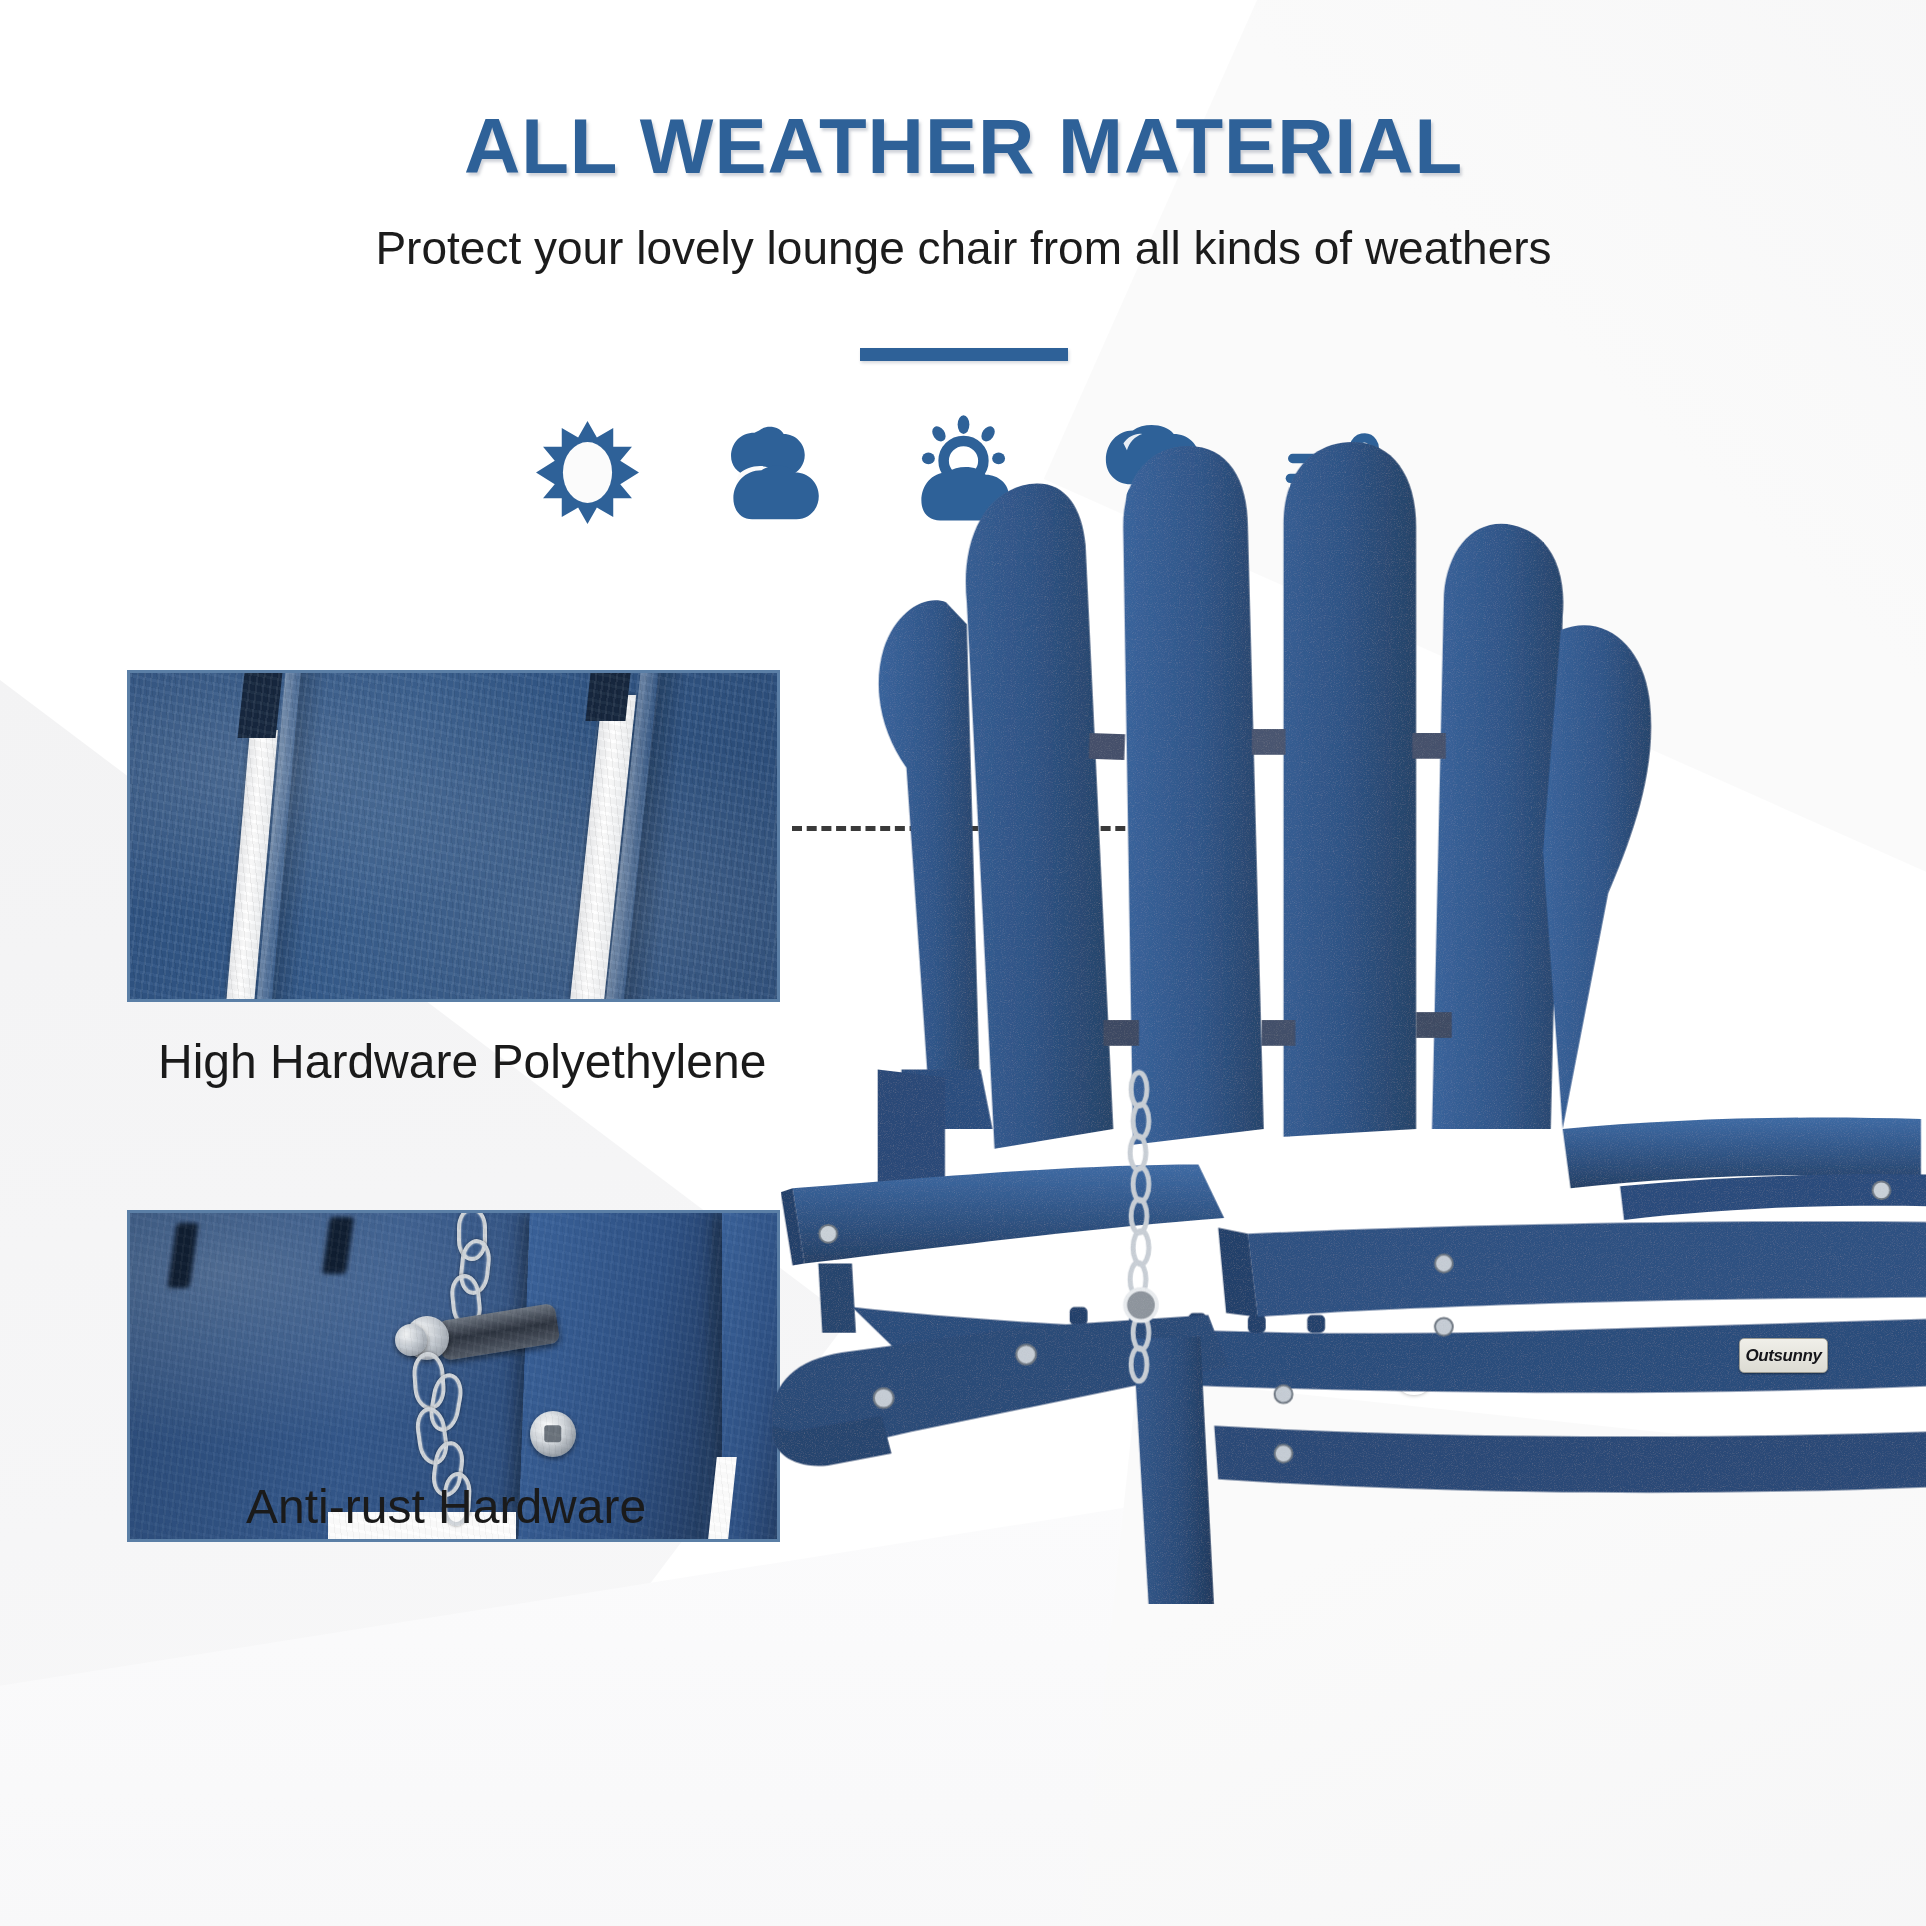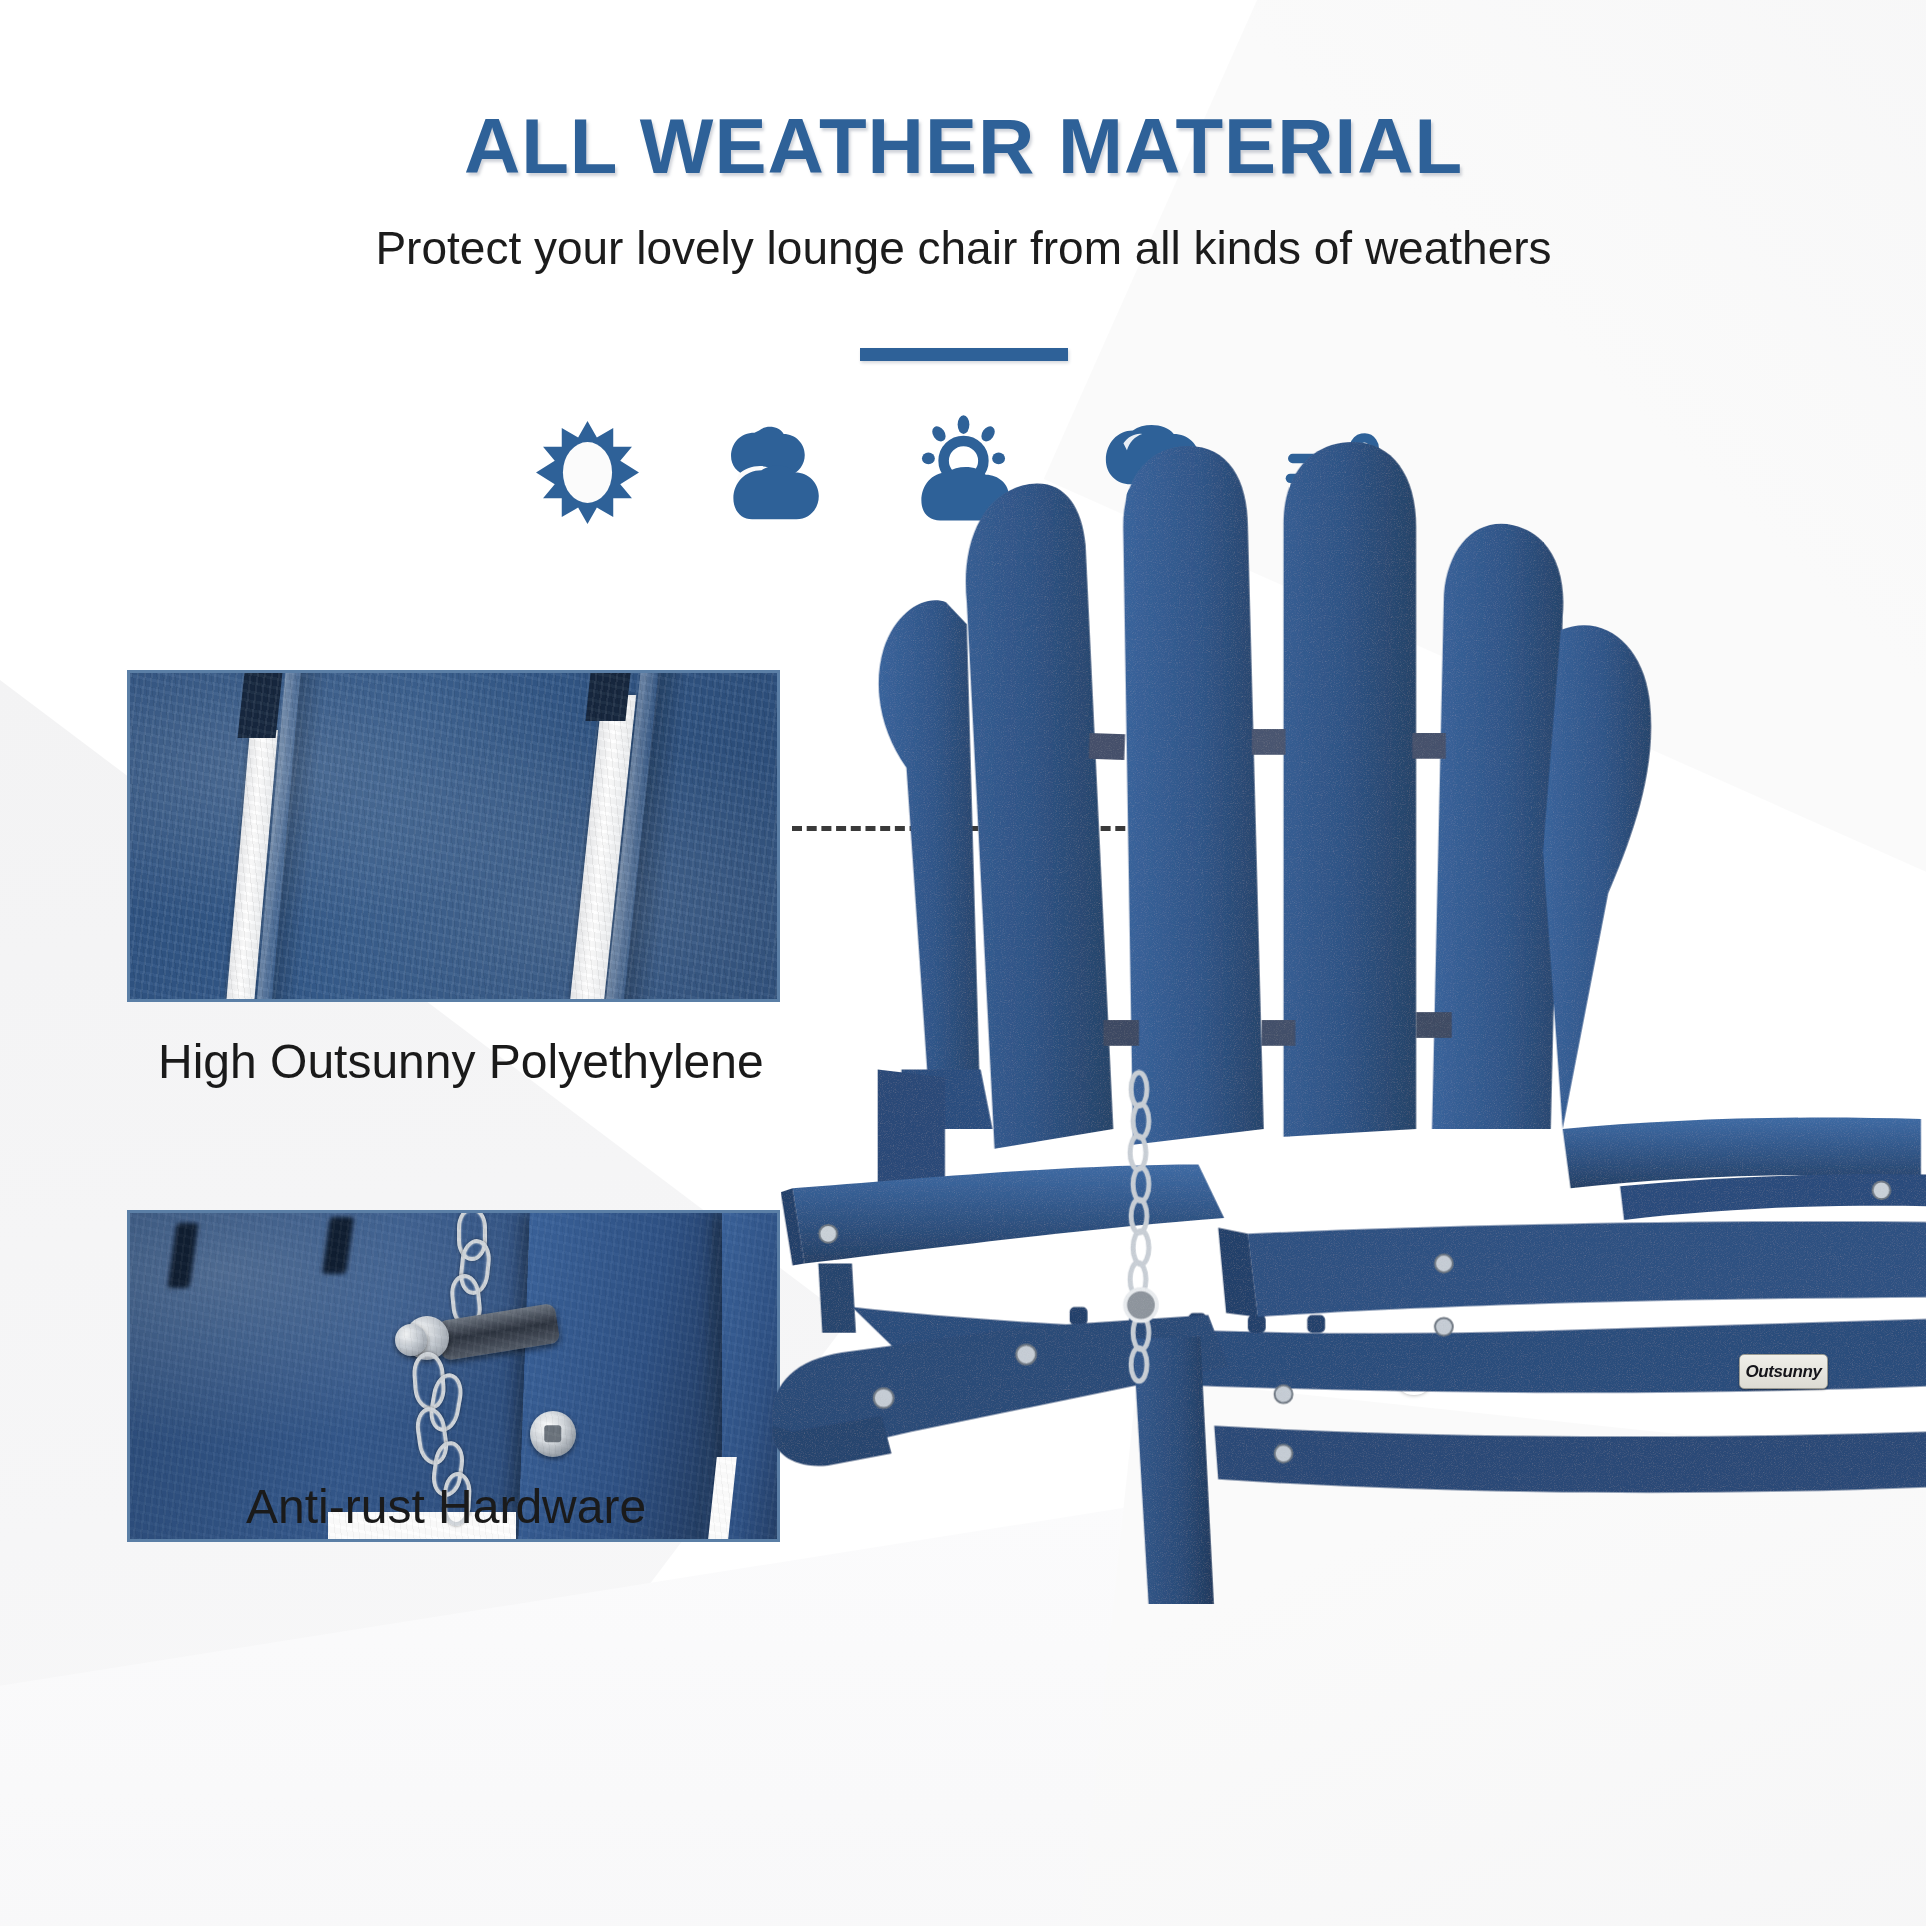--- a/index.html
+++ b/index.html
@@ -245,21 +245,20 @@
     position: absolute;
     left: 1739px; top: 1338px;
     width: 87px; height: 33px;
     border-radius: 5px;
     background: linear-gradient(180deg, #f0efe9 0%, #dcdbd3 100%);
     border: 1px solid #9a9a92;
     display: flex;
     align-items: center;
     justify-content: center;
     box-shadow: 0 1px 2px rgba(0,0,0,.4);
-    margin-top: 16px;
   }
   .brand-badge span {
     font-size: 17px;
     font-weight: bold;
     font-style: italic;
     color: #15151a;
     letter-spacing: -0.4px;
   }
 </style>
 </head>
@@ -342,21 +341,21 @@
     <div class="notch" style="left:458px; top:0px; width:40px; height:48px; transform:skewX(-6deg);"></div>
 
     <div class="slat-edge" style="left:141px; top:0px; width:16px; height:332px; transform:skewX(-5deg);"></div>
     <div class="slat-edge" style="left:493px; top:0px; width:18px; height:332px; transform:skewX(-6deg);"></div>
 
     <div class="slat-shadow" style="left:156px; top:0px; width:26px; height:332px; transform:skewX(-5deg); opacity:.45;"></div>
     <div class="slat-shadow" style="left:511px; top:0px; width:30px; height:332px; transform:skewX(-6deg); opacity:.5;"></div>
 
     <div class="grain"></div>
   </div>
-  <div class="inset-caption" id="caption-hdpe">High Outsunny Polyethylene</div>
+  <div class="inset-caption" id="caption-hdpe">High Hardware Polyethylene</div>
 
   <div class="inset" id="inset-hardware">
     <div class="hw-bg"></div>
 
     <div class="hw-dark-slot" style="left:42px; top:10px; width:22px; height:65px; transform:skewX(-8deg); filter:blur(2px);"></div>
     <div class="hw-dark-slot" style="left:196px; top:4px; width:24px; height:57px; transform:skewX(-8deg); filter:blur(2px);"></div>
 
     <div class="hw-post" style="left:394px; top:0px; width:183px; height:332px; transform:skewX(-2deg);"></div>
     <div class="hw-post" style="left:592px; top:0px; width:61px; height:332px;"></div>
 

